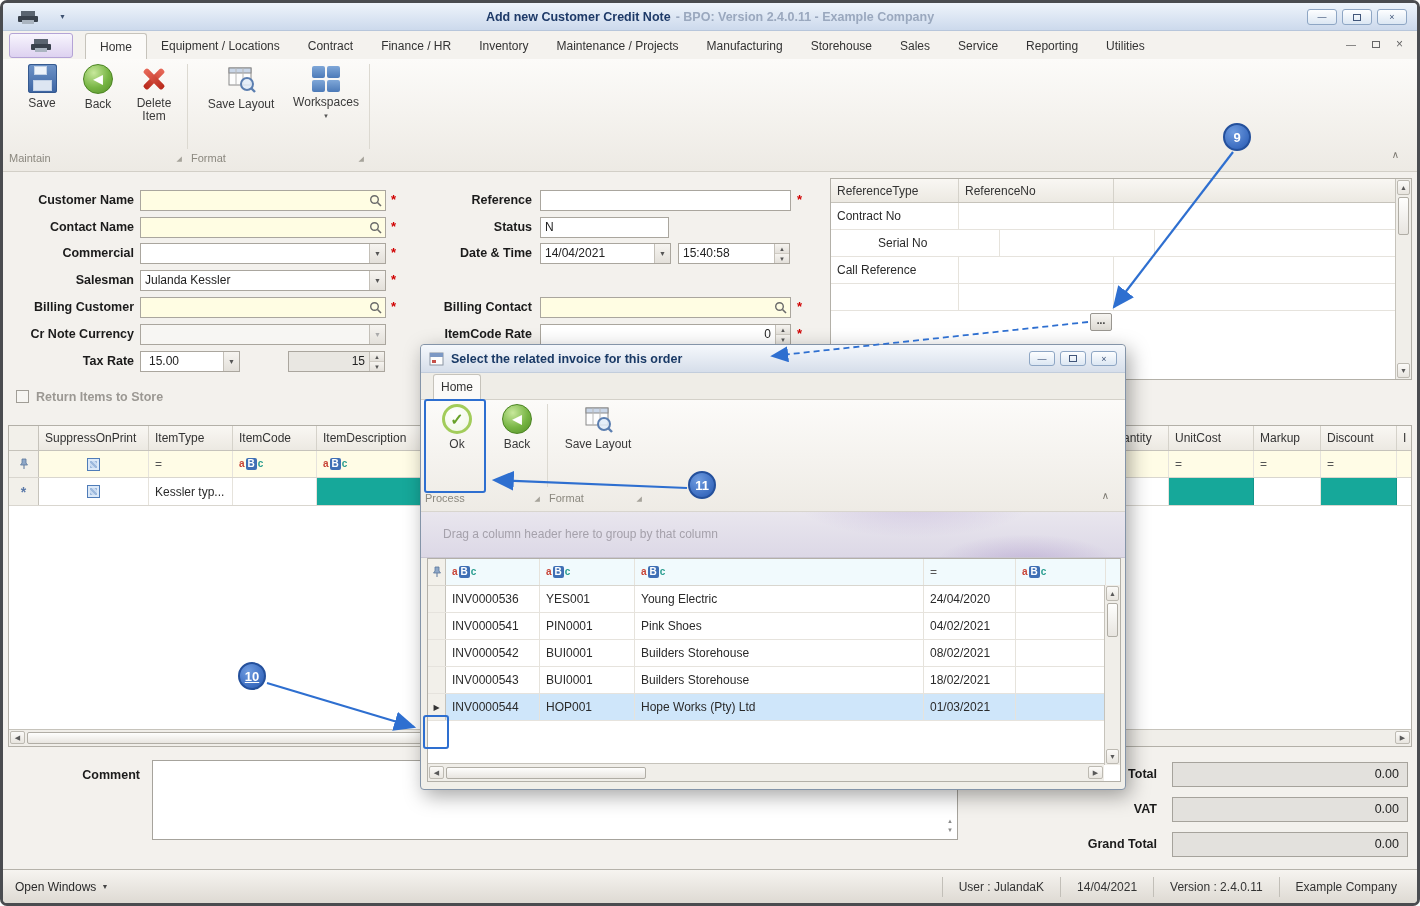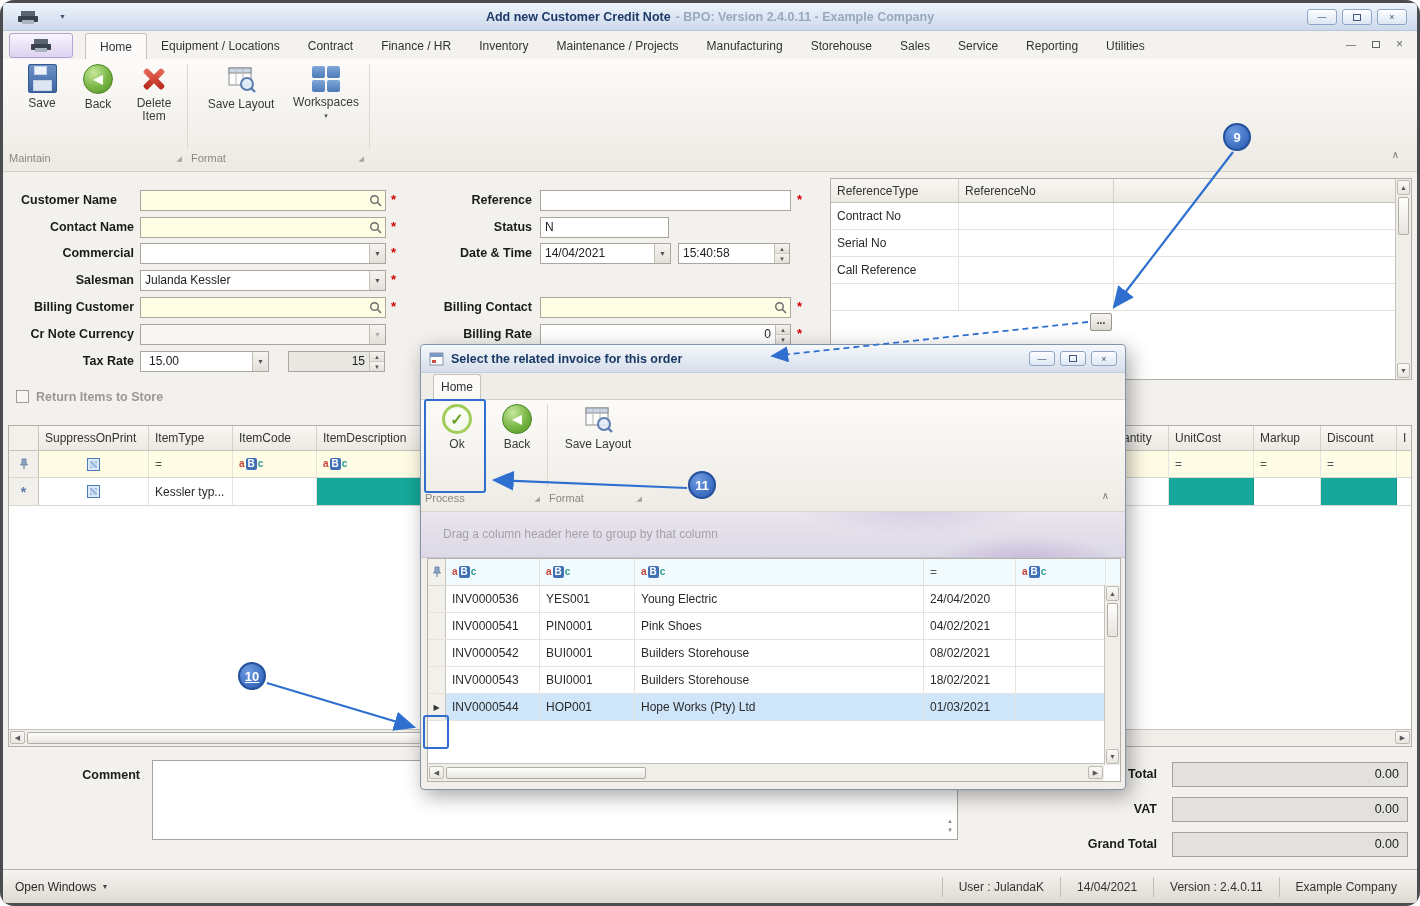--- a/index.html
+++ b/index.html
@@ -1,18 +1,18 @@
 <!DOCTYPE html>
 <html><head>
 <meta charset="utf-8">
 <style>
   html,body{margin:0;padding:0;}
   body{width:1420px;height:906px;font-family:"Liberation Sans",sans-serif;font-size:12px;color:#222;background:#fff;}
   *,*::before,*::after{box-sizing:border-box;}
-  #win{position:relative;width:1420px;height:906px;background:#f3f1ed;border-radius:14px;box-shadow:inset 0 0 0 3px #4a4c50;overflow:hidden;}
+  #win{position:relative;width:1420px;height:906px;background:#f3f1ed;border-radius:7px;box-shadow:inset 0 0 0 3px #4a4c50;overflow:hidden;}
 
   
   .titlebar{position:absolute;left:3px;top:3px;right:3px;height:28px;background:linear-gradient(#eef4fb,#ccd9ec);border-bottom:1px solid #b7c6db;border-radius:4px 4px 0 0;}
   .title-center{position:absolute;left:0;right:0;top:7px;text-align:center;font-size:12.5px;font-weight:bold;color:#1e3a68;white-space:nowrap;}
   .title-center .suffix{color:#9aa8be;margin-left:5px;}
   .winbtns{position:absolute;right:10px;top:6px;display:flex;gap:5px;}
   .winbtn{width:30px;height:16px;border:1px solid #8ea6c4;border-radius:3px;background:linear-gradient(#fdfeff,#dce7f3);color:#41567a;font-size:9px;display:flex;align-items:center;justify-content:center;}
   .boxglyph{display:inline-block;width:8px;height:7px;border:1px solid #41567a;}
   .qa-caret{position:absolute;left:56px;top:10px;font-size:7px;color:#3d5270;}
 
@@ -209,21 +209,21 @@
         </div>
       <div class="rlbl">Workspaces</div>
       <div style="font-size:6px;color:#555;margin-top:1px;">▼</div>
     </div>
     <div class="vsep" style="left:366px;"></div>
     <div class="rcap" style="left:6px;top:93px;width:176px;"><span>Maintain</span><span class="corner">◢</span></div>
     <div class="rcap" style="left:188px;top:93px;width:176px;"><span>Format</span><span class="corner">◢</span></div>
     <span class="collapse-chevron" style="right:18px;top:90px;">∧</span>
   </div>
 
-  <div class="lbl" style="left:4px;top:193px;width:130px;text-align:center;">Customer Name</div>
+  <div class="lbl" style="left:4px;top:193px;width:130px;">Customer Name</div>
   <div class="fld yellow" style="left:140px;top:190px;width:246px;">
     <span></span>
     <svg class="mag" width="13" height="13">
         <circle cx="5.5" cy="5.5" r="3.8" fill="none" stroke="#6b6b6b" stroke-width="1.4"></circle>
         <line x1="8.5" y1="8.5" x2="12" y2="12" stroke="#6b6b6b" stroke-width="1.6"></line>
       </svg>
   </div>
   <span class="star" style="left:391px;top:192px;">*</span>
 
   <div class="lbl" style="left:4px;top:220px;width:130px;">Contact Name</div>
@@ -266,21 +266,21 @@
 
   <div class="lbl" style="left:4px;top:327px;width:130px;">Cr Note Currency</div>
   <div class="fld dis" style="left:140px;top:324px;width:246px;">
     <span></span>
     <span class="ddbtn" style="color:#aaa;">
         <span>▼</span>
       </span>
   </div>
 
   <div class="lbl" style="left:4px;top:354px;width:130px;">Tax Rate</div>
-  <div class="fld" style="left:140px;top:351px;width:129px;padding-left:8px;">
+  <div class="fld" style="left:140px;top:351px;width:100px;padding-left:8px;">
     <span>15.00</span>
     <span class="ddbtn">
         <span>▼</span>
       </span>
   </div>
   <div class="fld gray r" style="left:288px;top:351px;width:97px;">
     <span>15</span>
     <span class="spin">
         <span>▲</span>
         <span>▼</span>
@@ -315,42 +315,42 @@
   <div class="lbl" style="left:398px;top:300px;width:134px;">Billing Contact</div>
   <div class="fld yellow" style="left:540px;top:297px;width:251px;">
     <span></span>
     <svg class="mag" width="13" height="13">
         <circle cx="5.5" cy="5.5" r="3.8" fill="none" stroke="#6b6b6b" stroke-width="1.4"></circle>
         <line x1="8.5" y1="8.5" x2="12" y2="12" stroke="#6b6b6b" stroke-width="1.6"></line>
       </svg>
   </div>
   <span class="star" style="left:797px;top:299px;">*</span>
 
-  <div class="lbl" style="left:398px;top:327px;width:134px;">Billing Rate</div>
+  <div class="lbl" style="left:398px;top:327px;width:134px;">ItemCode Rate</div>
   <div class="fld r" style="left:540px;top:324px;width:251px;">
     <span>0</span>
     <span class="spin">
         <span>▲</span>
         <span>▼</span>
       </span>
   </div>
   <span class="star" style="left:797px;top:326px;">*</span>
 
   <div class="grid" style="left:830px;top:178px;width:582px;height:202px;">
     <div class="grow ghead" style="height:24px;">
       <div class="gcell" style="width:128px;">ReferenceType</div>
       <div class="gcell" style="width:155px;">ReferenceNo</div>
       <div class="gcell" style="flex:1;border-right:none;"></div>
     </div>
     <div class="grow drow" style="height:27px;">
       <div class="gcell" style="width:128px;">Contract No</div>
       <div class="gcell" style="width:155px;"></div>
         <div class="gcell" style="flex:1;border-right:none;"></div>
     </div>
-    <div class="grow drow" style="height:27px;">
+    <div class="grow drow" style="height:27px;padding-left:41px;">
       <div class="gcell" style="width:128px;">Serial No</div>
       <div class="gcell" style="width:155px;"></div>
         <div class="gcell" style="flex:1;border-right:none;"></div>
     </div>
     <div class="grow drow" style="height:27px;">
       <div class="gcell" style="width:128px;">Call Reference</div>
       <div class="gcell" style="width:155px;"></div>
         <div class="gcell" style="flex:1;border-right:none;"></div>
     </div>
     <div class="grow drow" style="height:27px;">

